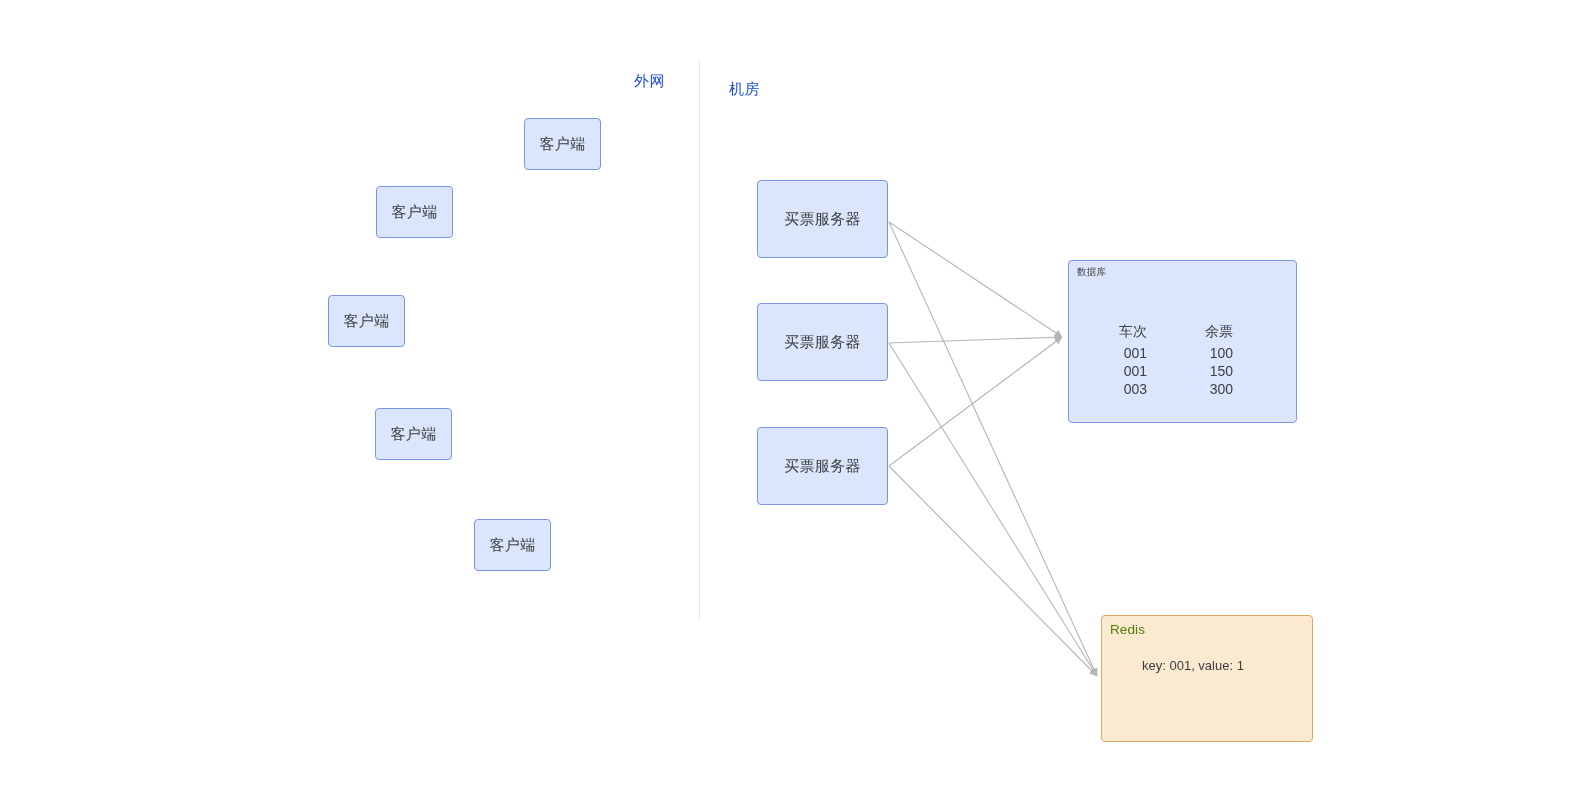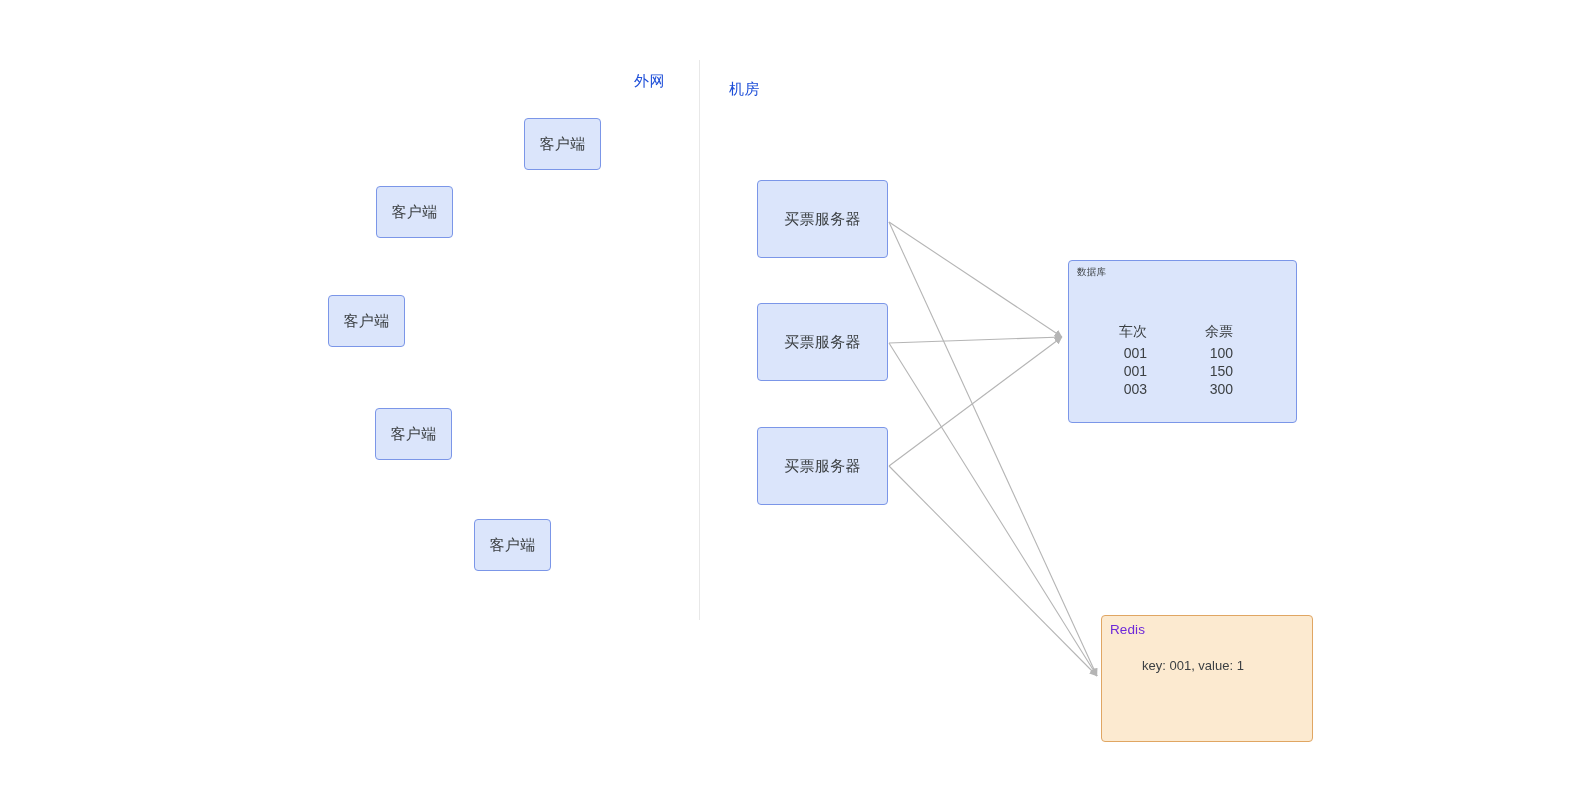--- a/index.html
+++ b/index.html
@@ -54,21 +54,21 @@
     left: 8px;
     top: 5px;
     color: #3c4043;
     font-size: 9.5px;
     letter-spacing: 0.2px;
   }
   .corner-label-lg {
     position: absolute;
     left: 8px;
     top: 6px;
-    color: #6d28d9;
+    color: #4d7c0f;
     font-size: 13.5px;
     letter-spacing: 0.1px;
   }
   .zone-label {
     position: absolute;
     color: #1d4ed8;
     font-size: 15px;
     letter-spacing: 0.5px;
     white-space: nowrap;
   }

